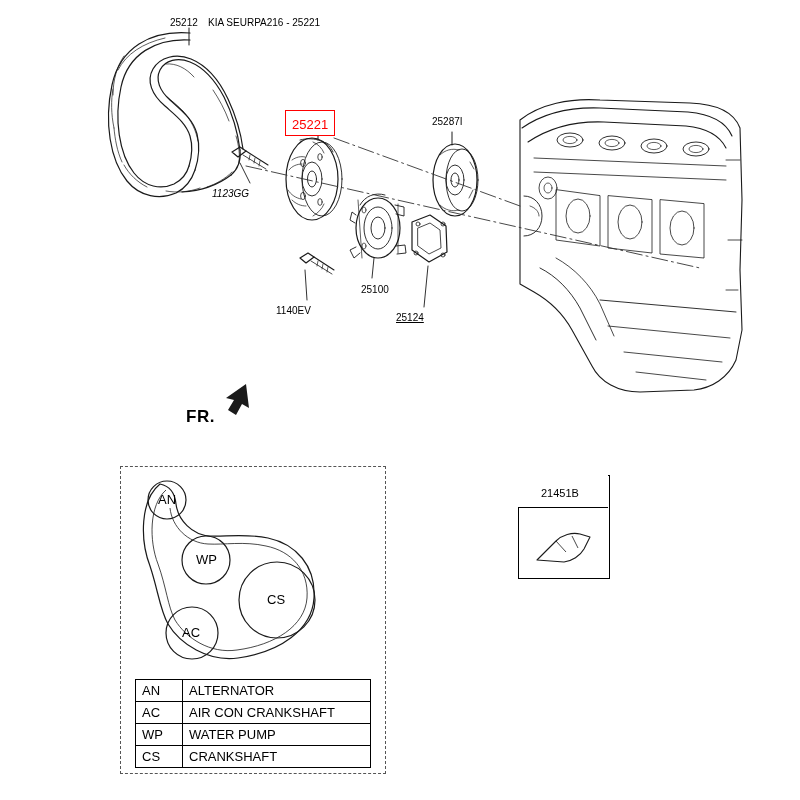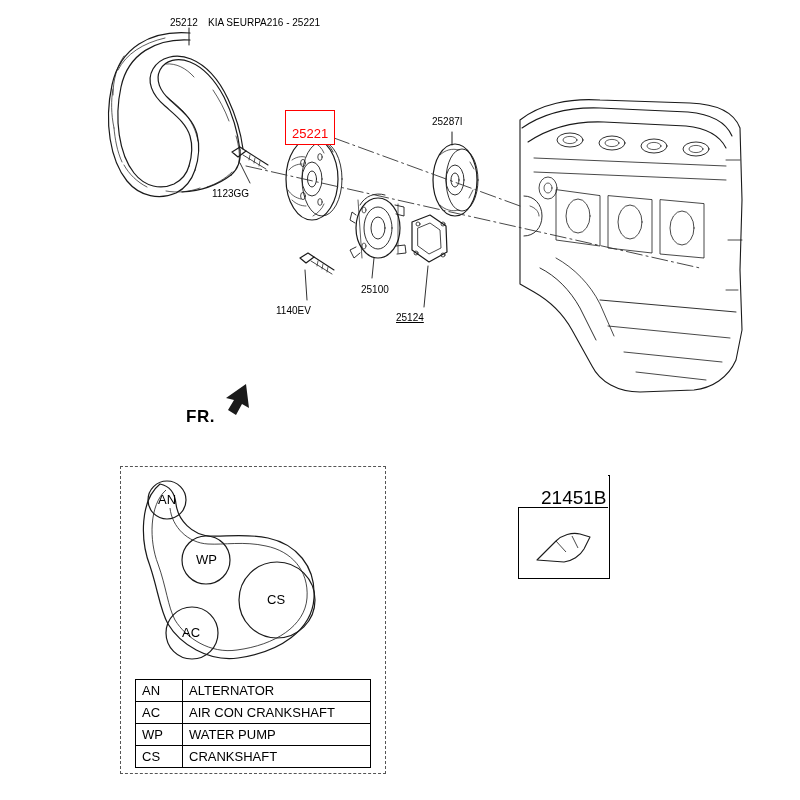--- a/index.html
+++ b/index.html
@@ -33,21 +33,21 @@
     line-height: 14px;
     white-space: nowrap;
     color: #000;
   }
   .hl-box {
     position: absolute;
     border: 1.6px solid #ff0000;
     color: #ff0000;
     font-size: 13px;
     line-height: 16px;
-    padding: 15px 6px 2px 6px;
+    padding: 6px 6px 2px 6px;
     white-space: nowrap;
     background: #ffffff;
   }
   .box {
     position: absolute;
     border: 1px solid #000;
     background: #fff;
   }
   .dashed-box {
     position: absolute;
@@ -75,21 +75,21 @@
     color: #000;
   }
   .fr-text {
     position: absolute;
     font-size: 17px;
     font-weight: bold;
     letter-spacing: 0.5px;
   }
   .part-box-title {
     position: absolute;
-    font-size: 19px;
+    font-size: 11px;
   }
 </style>
 </head>
 <body>
 
 <div id="stage">
 
   <svg class="layer" viewBox="0 0 800 800">
     <g fill="none" stroke="#1a1a1a" stroke-width="1.2" stroke-linejoin="round" stroke-linecap="round">
 
@@ -324,21 +324,21 @@
   </svg>
 
   <div class="lbl" style="left:170px; top:16px;">25212</div>
 
   <div class="lbl" style="left:208px; top:16px;">KIA SEURPA216 - 25221</div>
 
   <div class="hl-box" style="left:285px; top:110px;">25221</div>
 
   <div class="lbl" style="left:432px; top:115px;">25287I</div>
 
-  <div class="lbl" style="left:212px; top:187px;">1123GG</div>
+  <div class="lbl" style="left:212px; top:187px;font-style:italic;">1123GG</div>
 
   <div class="lbl" style="left:361px; top:283px;">25100</div>
 
   <div class="lbl" style="left:276px; top:304px;">1140EV</div>
 
   <div class="lbl" style="left:396px; top:311px;text-decoration:underline;">25124</div>
 
   <div class="fr-text" style="left:186px; top:400px;margin-top:7px;">FR.</div>
 
 </div>

